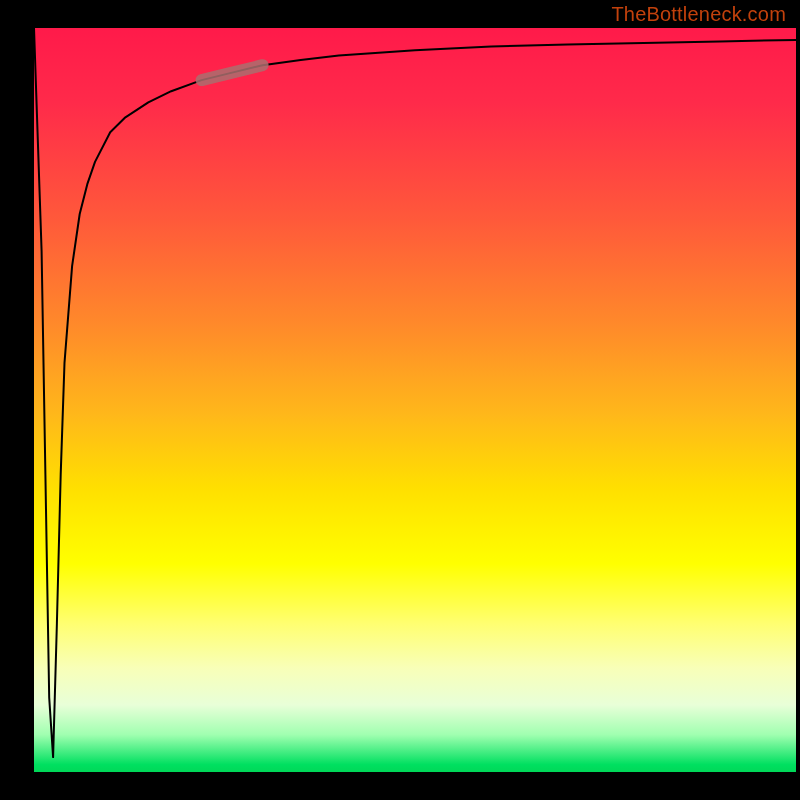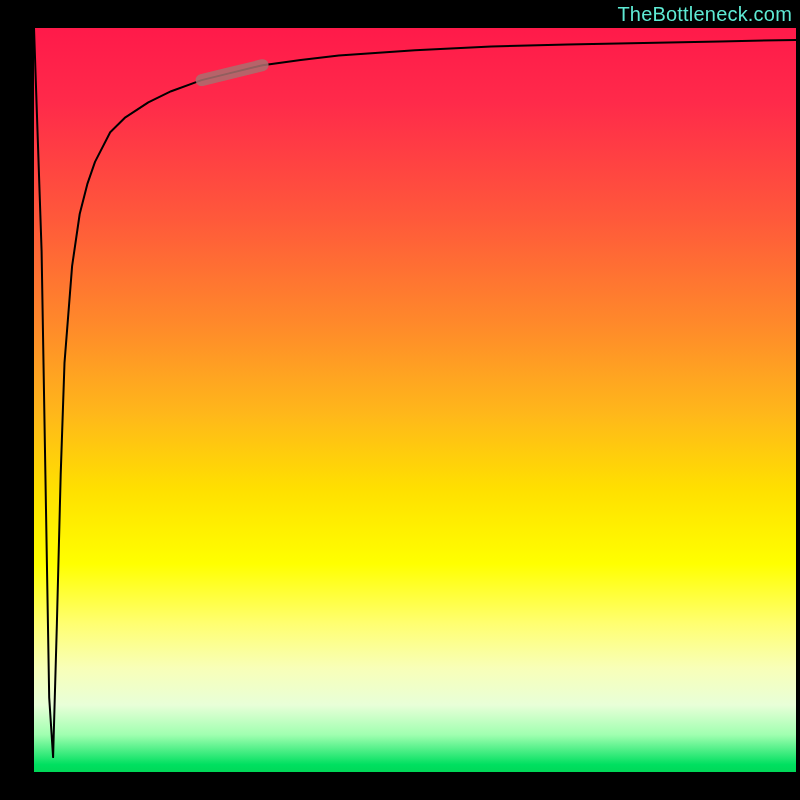--- a/index.html
+++ b/index.html
@@ -11,22 +11,22 @@
     width: 800px;
     height: 800px;
     background: #000;
     font-family: Arial, Helvetica, sans-serif;
     position: relative;
     overflow: hidden;
   }
   .watermark {
     position: absolute;
     top: 3px;
-    right: 8px;
-    color: #5eead4;
+    right: 14px;
+    color: #c2410c;
     font-size: 20px;
     font-weight: 400;
     z-index: 10;
     letter-spacing: 0.2px;
   }
   .plot-area {
     position: absolute;
     left: 34px;
     top: 28px;
     width: 762px;

